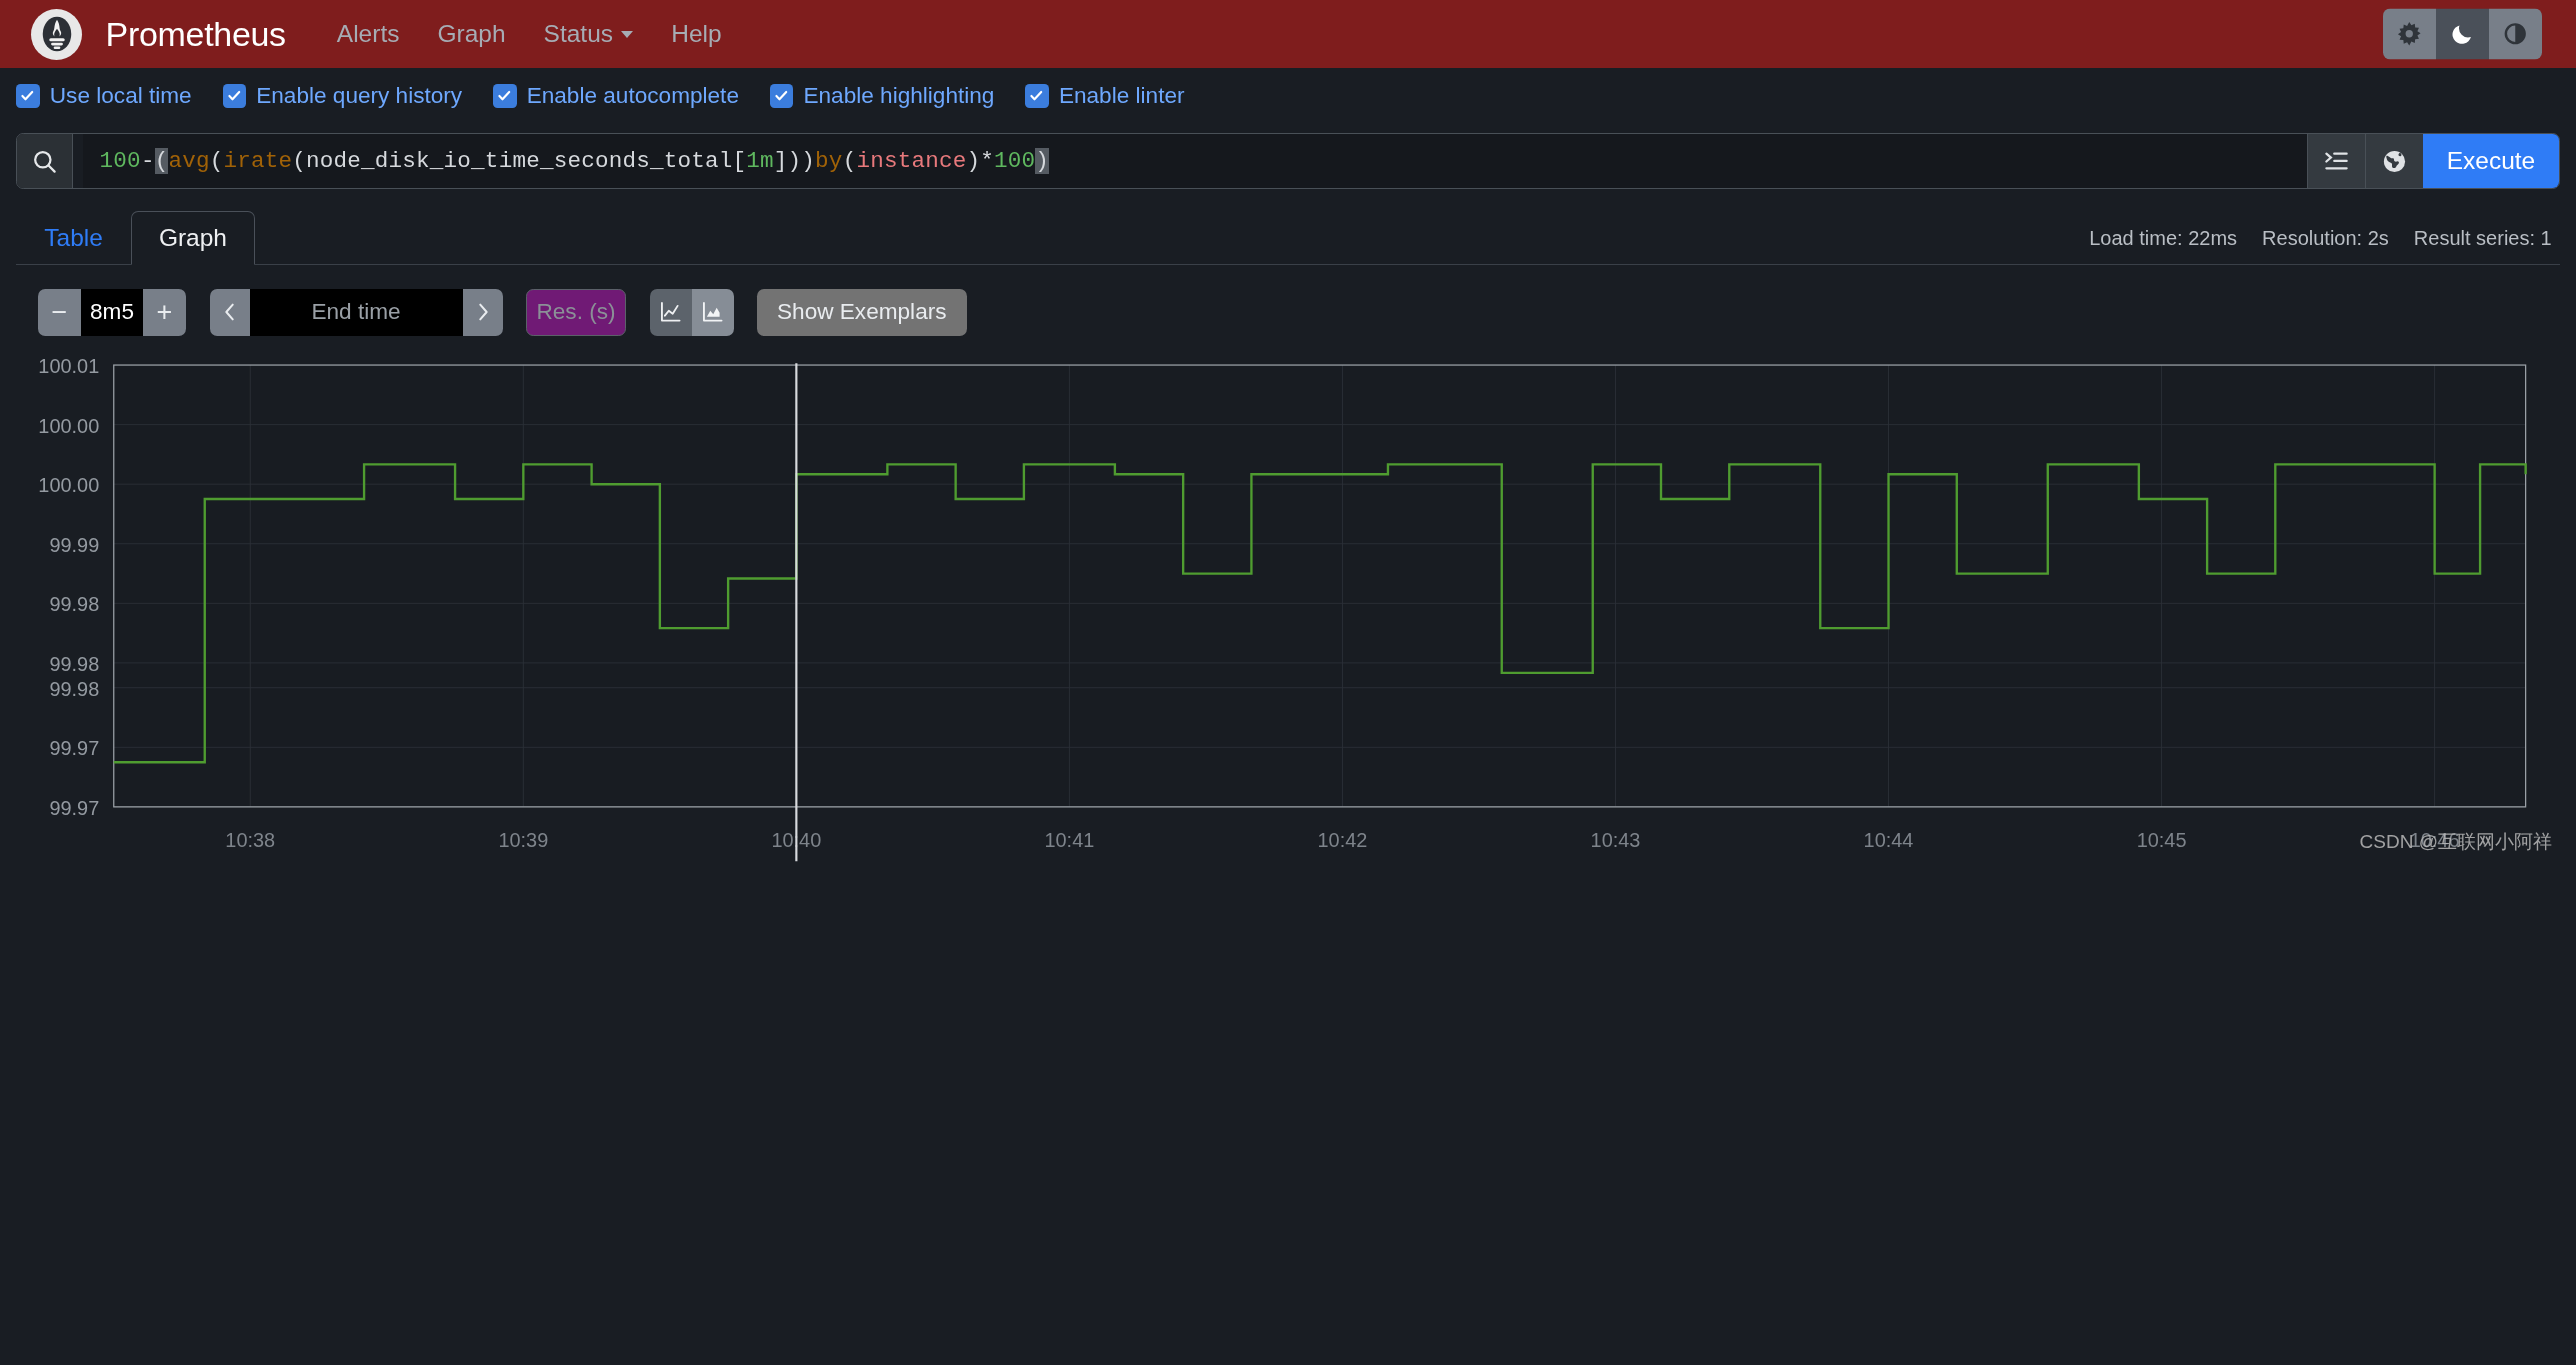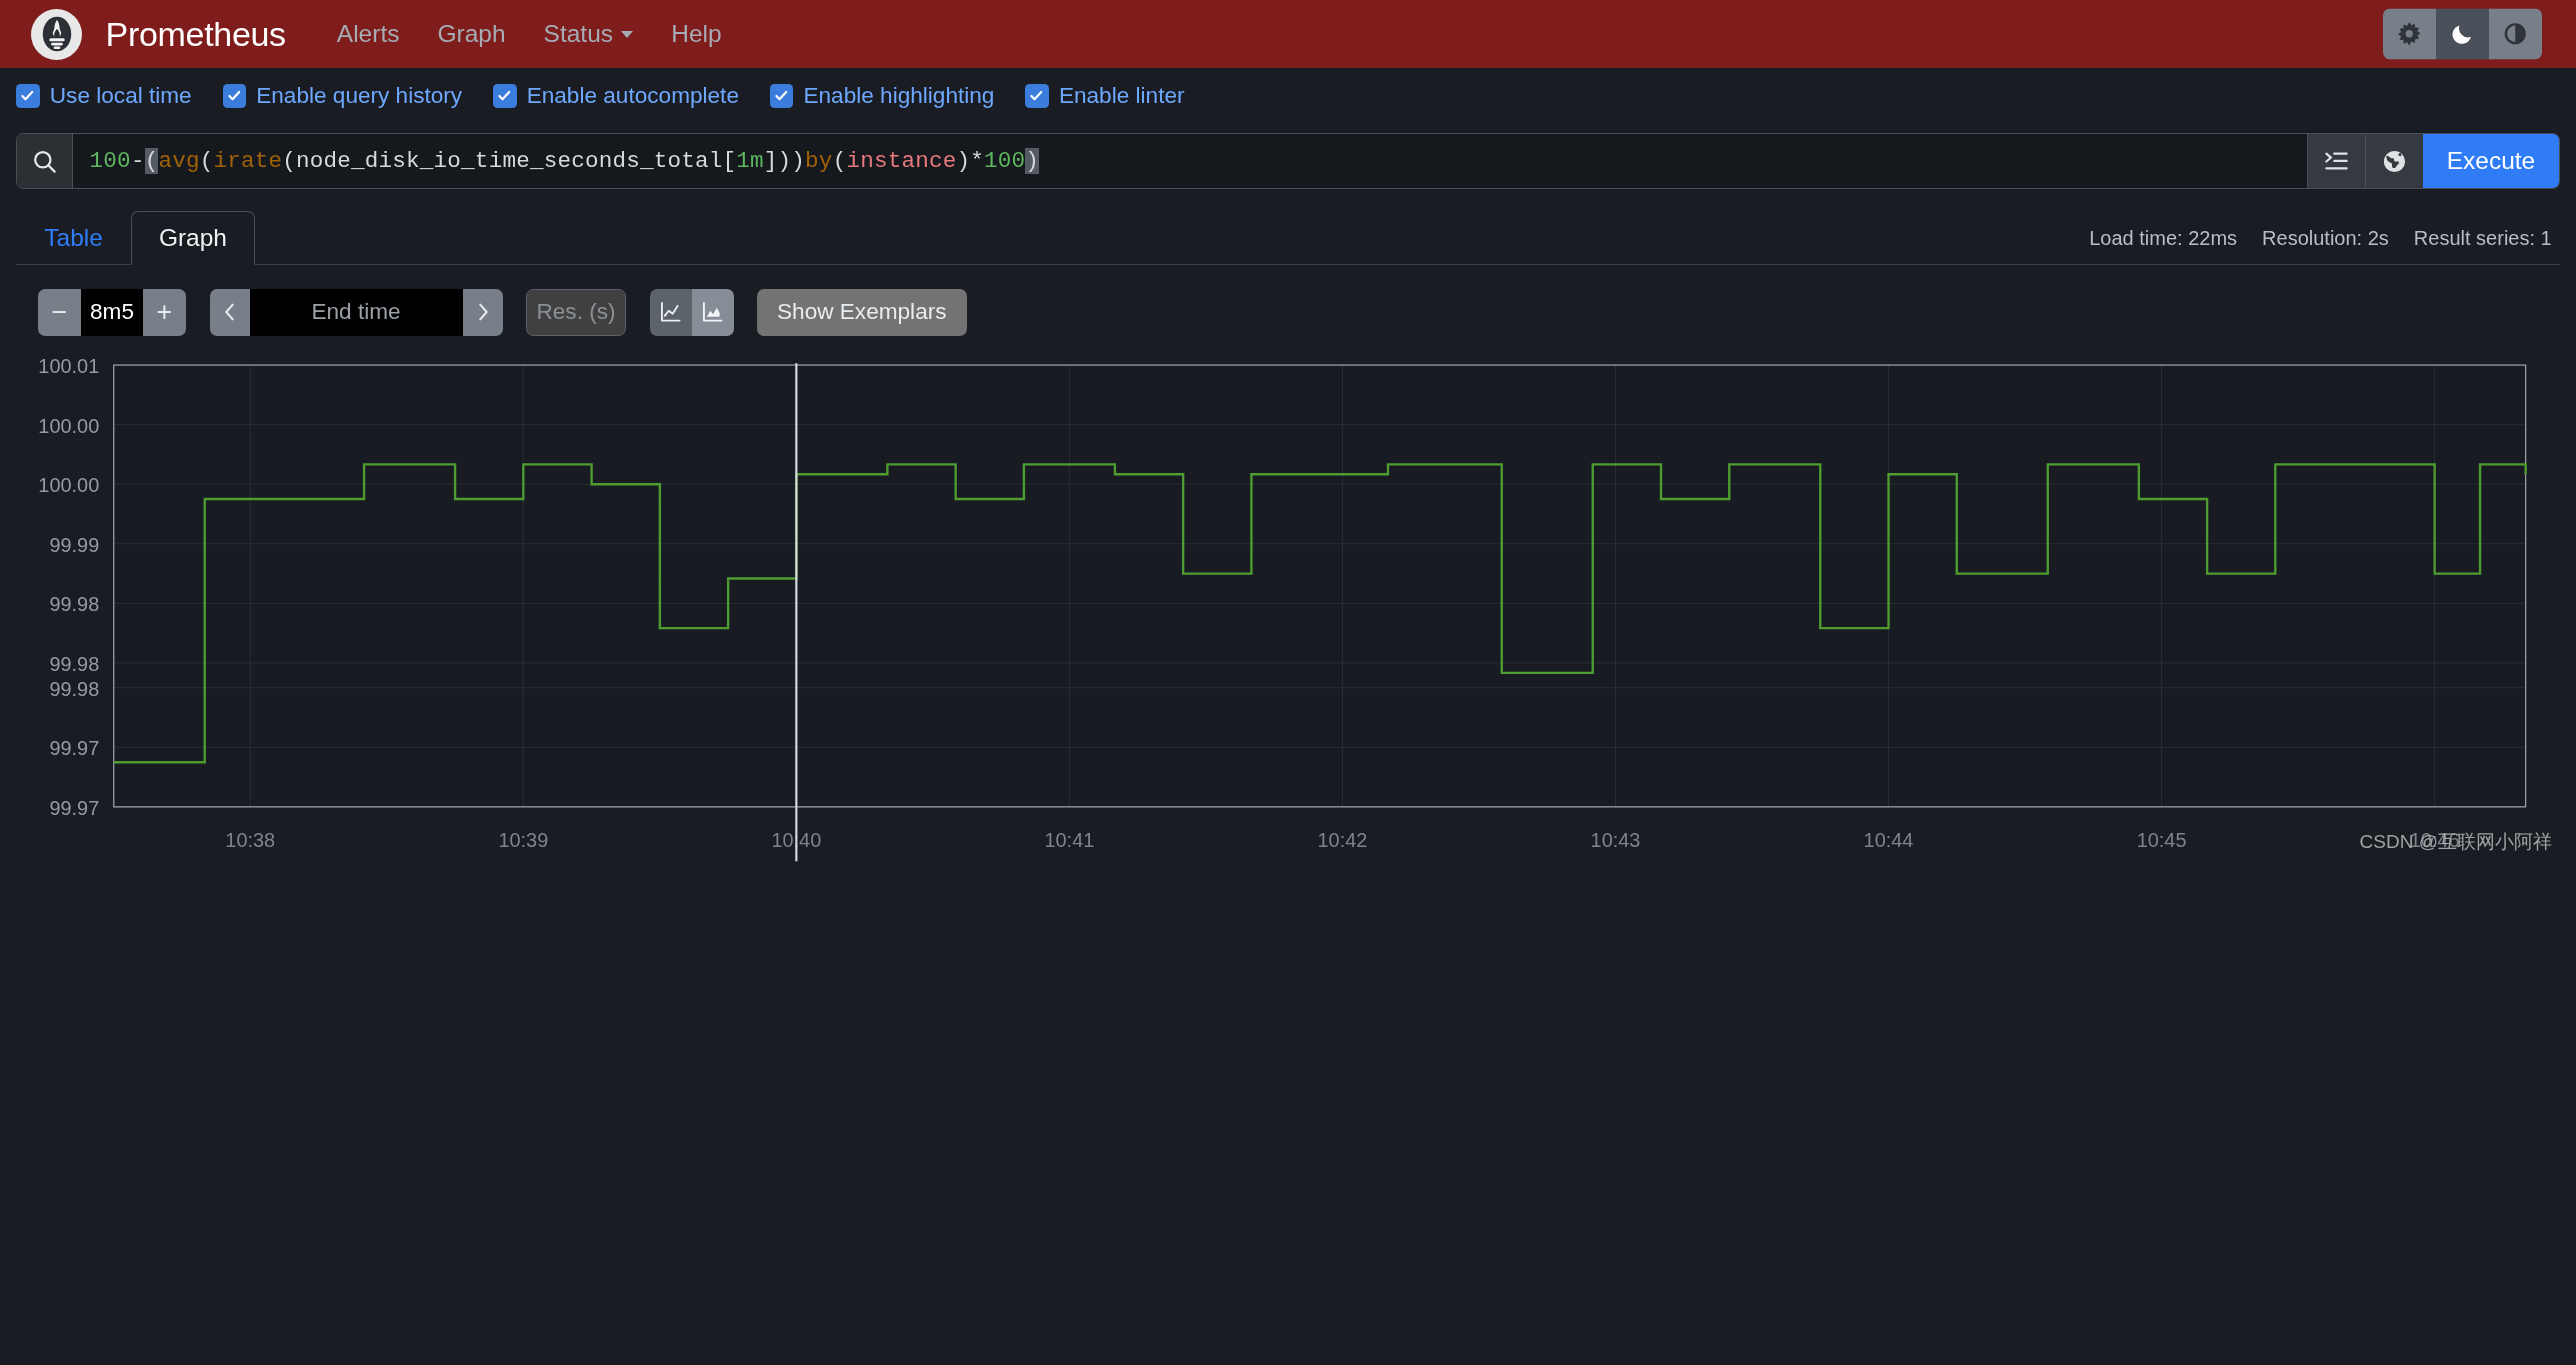--- a/index.html
+++ b/index.html
@@ -104,20 +104,21 @@
     flex: 1;
     background: #15181d;
     display: flex; align-items: center;
     padding: 0 16.3px;
     font-family: "Liberation Mono", "DejaVu Sans Mono", monospace;
     font-size: 22.6px;
     color: #d6d9dd;
     white-space: nowrap;
     overflow: hidden;
     letter-spacing: 0.2px;
+    margin-left: 10px;
   }
   .tok-num { color: #5fb85f; }
   .tok-func { color: #a16207; }
   .tok-label { color: #e8797c; }
   .tok-plain { color: #d6d9dd; }
   .tok-paren-hl { background: #555b62; color: #d6d9dd; }
   .q-btn {
     width: 58px;
     background: #343a40;
     display: flex; align-items: center; justify-content: center;
@@ -195,21 +196,21 @@
   .arrow-btn { width: 40px; height: 47px; }
   .endtime {
     width: 213px; height: 47px;
     background: #000;
     color: #9aa0a6;
     font-size: 22.6px;
     display: flex; align-items: center; justify-content: center;
   }
   .res-input {
     width: 100px; height: 47px;
-    background: #404040;
+    background: #701a75;
     color: #8b9097;
     font-size: 22.6px;
     border: 0.9px solid #5b6169;
     border-radius: 7.2px;
     display: flex; align-items: center; justify-content: center;
     cursor: text;
   }
   .ctype {
     width: 42px; height: 47px;
     display: flex; align-items: center; justify-content: center;

